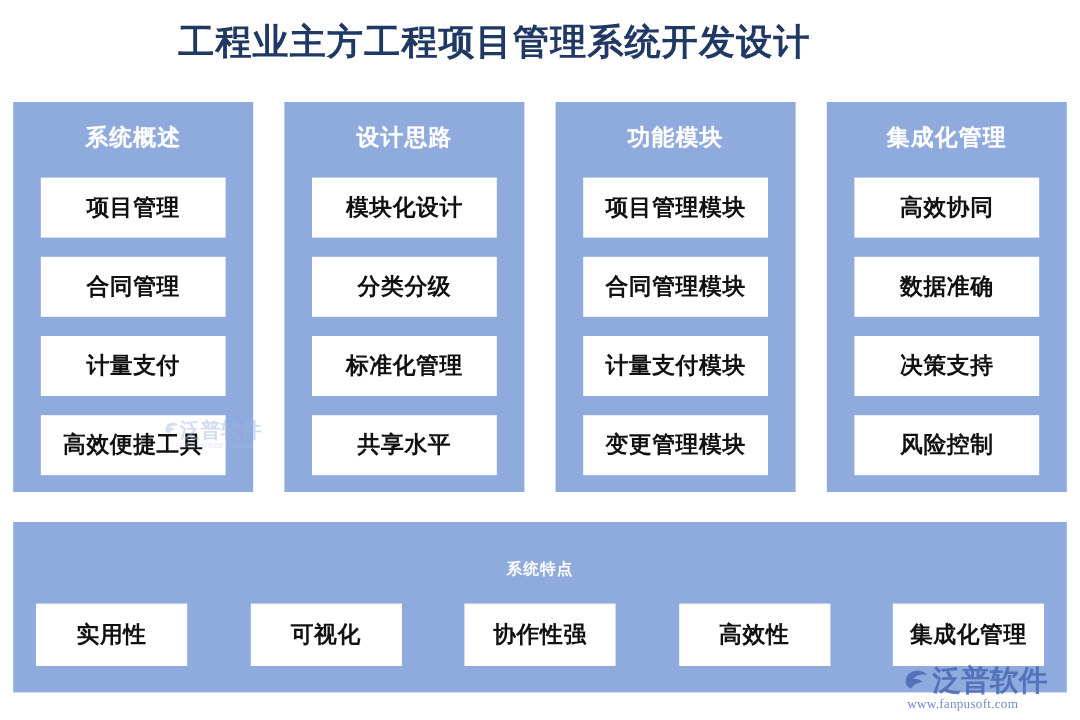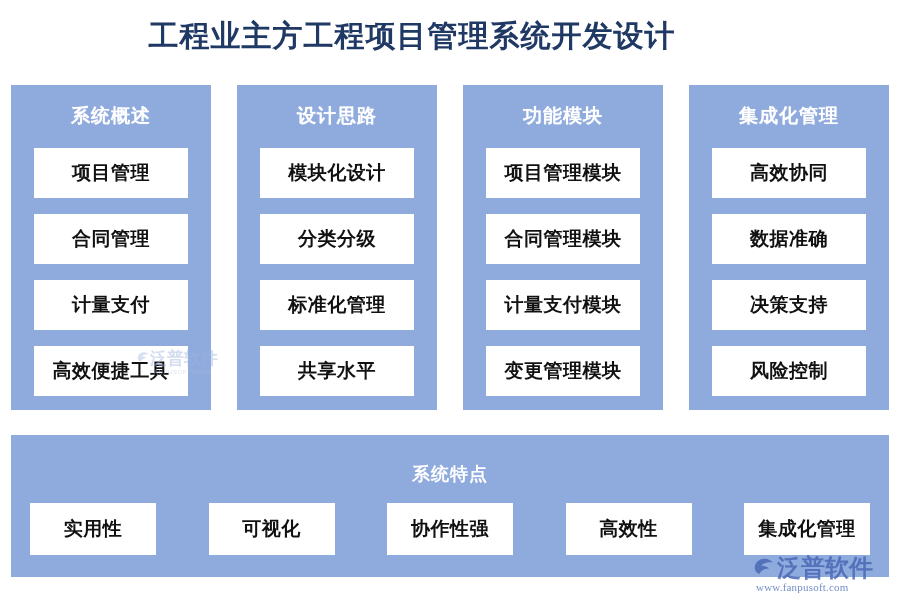--- a/index.html
+++ b/index.html
@@ -106,21 +106,21 @@
     background: #8faadd;
   }
 
   #features-header {
     position: absolute;
     left: 0;
     top: 26px;
     width: 100%;
     text-align: center;
     color: #ffffff;
-    font-size: 18px;
+    font-size: 13px;
     font-weight: bold;
     letter-spacing: 1px;
     line-height: 26px;
     white-space: nowrap;
   }
 
   #features-list {
     position: absolute;
     left: 19px;
     top: 68px;

